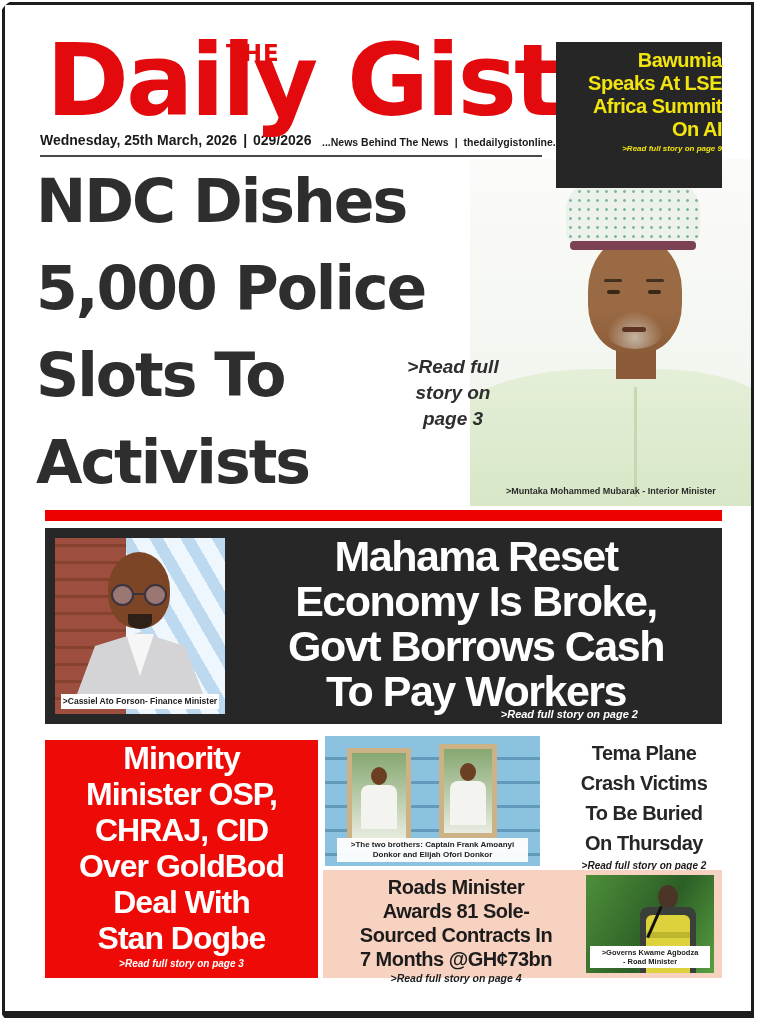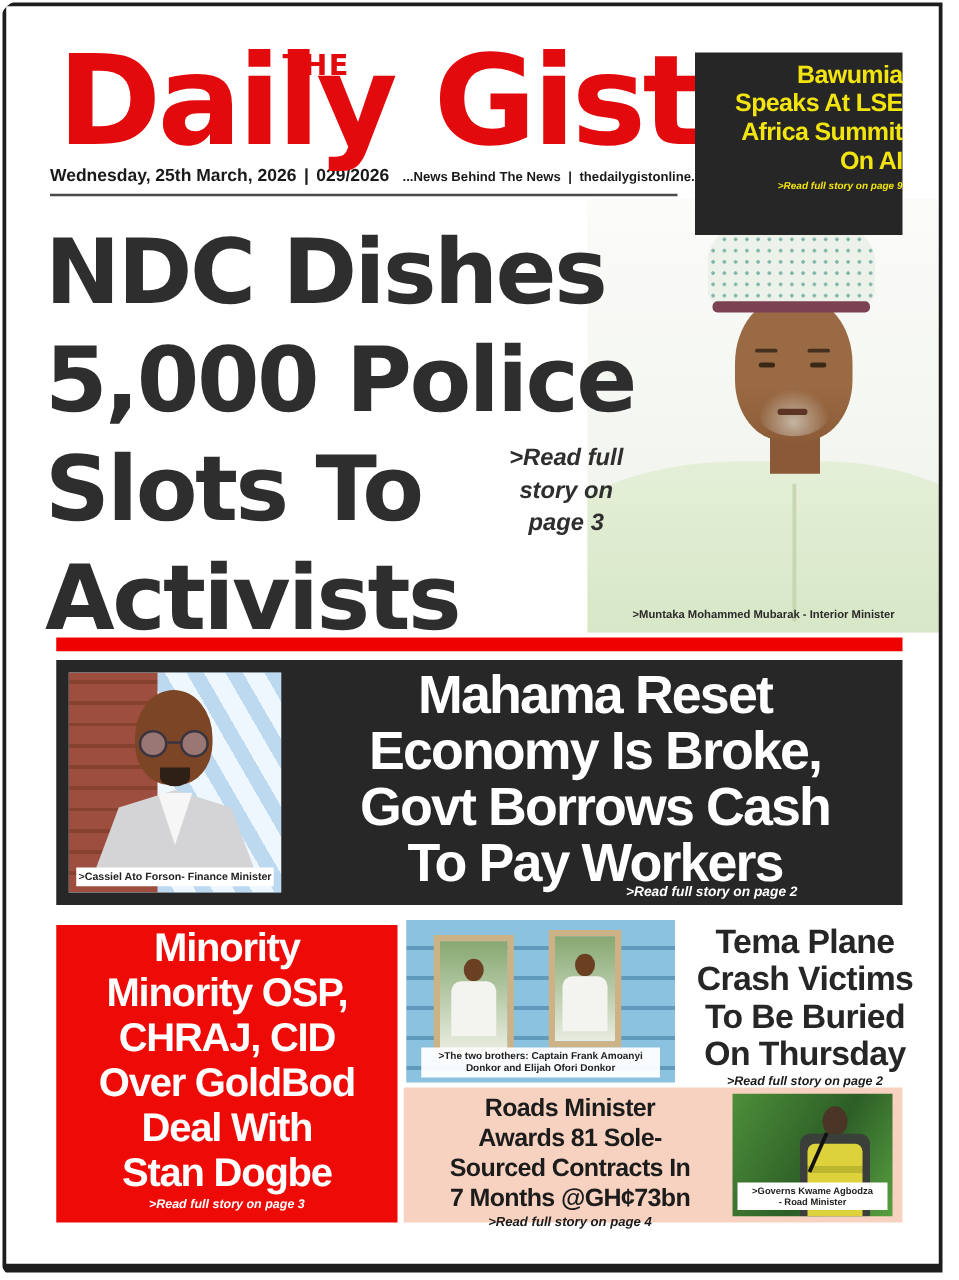--- a/index.html
+++ b/index.html
@@ -51,23 +51,22 @@
   .lp-mouth{ position:absolute; left:152px; top:168px; width:24px; height:5px; background:#5d3424; border-radius:3px; }
   .lp-beard{ position:absolute; left:136px; top:152px; width:58px; height:38px; border-radius:0 0 50% 50%;
              background:radial-gradient(ellipse at 50% 70%, rgba(205,195,180,.85), rgba(150,120,90,0) 70%); }
   .lp-neck { position:absolute; left:146px; top:188px; width:40px; height:32px; background:#8a5a38; }
   .lp-robe { position:absolute; left:-30px; top:210px; width:345px; height:150px; border-radius:45% 38% 0 0;
              background:linear-gradient(180deg,#e5efd8,#d6e6c5); }
   .lp-crease{ position:absolute; left:164px; top:228px; width:3px; height:110px; background:#c6d7b2; }
   .lead-caption { position:absolute; left:36px; bottom:10px; font-size:9px; font-weight:bold; color:#2b2b2b; }
   .lead-headline {
     position:absolute; left:36px; top:158px; z-index:2; color:#2e2e2e;
-    font-family:"DejaVu Sans", sans-serif; font-weight:bold; font-size:72px; line-height:87px; letter-spacing:-2px;
+    font-family:"DejaVu Sans", sans-serif; font-weight:bold; font-size:60px; line-height:87px; letter-spacing:-2px;
     white-space:nowrap;
-    margin-top:16px;
   }
   .lead-readmore {
     position:absolute; left:398px; top:354px; z-index:2; color:#2e2e2e; width:110px;
     font-weight:bold; font-style:italic; font-size:19px; line-height:26px; text-align:center;
   }
   .red-bar { position:absolute; left:45px; top:510px; width:677px; height:11px; background:#ef0101; }
 
   
   .economy-box { position:absolute; left:45px; top:528px; width:677px; height:196px; background:#272727; }
   .economy-photo { position:absolute; left:10px; top:10px; width:170px; height:176px; background:#c3def2; overflow:hidden; }
@@ -101,21 +100,21 @@
              background:repeating-linear-gradient(180deg, rgba(20,80,120,0) 0 21px, rgba(20,80,120,.35) 21px 24px); }
   .bp-frame { position:absolute; border:5px solid #cdb285; background:linear-gradient(180deg,#86a871,#e8ecdf); }
   .bp-f1 { left:22px; top:12px; width:64px; height:96px; }
   .bp-f2 { left:114px; top:8px; width:58px; height:94px; }
   .bp-head { position:absolute; left:50%; margin-left:-8px; top:14px; width:16px; height:18px; border-radius:50%; background:#6b3f22; }
   .bp-shirt{ position:absolute; left:50%; margin-left:-18px; top:32px; width:36px; height:44px; border-radius:8px 8px 0 0; background:#f3f3ef; }
   .brothers-caption { position:absolute; left:12px; right:12px; bottom:4px; background:rgba(255,255,255,.95);
              text-align:center; font-size:8px; line-height:10px; font-weight:bold; color:#222; padding:2px 0; }
 
   .tema-story { position:absolute; left:543px; top:738px; width:202px; text-align:center; }
-  .tema-line { color:#262626; font-weight:bold; font-size:27px; line-height:30px; letter-spacing:-0.5px; }
+  .tema-line { color:#262626; font-weight:bold; font-size:20px; line-height:30px; letter-spacing:-0.5px; }
   .tema-readmore { color:#1a1a1a; font-weight:bold; font-style:italic; font-size:10px; margin-top:2px; }
 
   .roads-box { position:absolute; left:323px; top:870px; width:399px; height:108px; background:#f8d2c0; }
   .roads-headline { position:absolute; left:4px; top:5px; width:258px; text-align:center; }
   .roads-line { color:#1c1c1c; font-weight:bold; font-size:20px; line-height:24px; letter-spacing:-0.5px; }
   .roads-readmore { color:#1c1c1c; font-weight:bold; font-style:italic; font-size:10.5px; margin-top:1px; }
   .roads-photo { position:absolute; right:8px; top:5px; width:128px; height:98px; overflow:hidden;
              background:linear-gradient(120deg,#4e8f3a,#2c5e26 55%,#58a040); }
   .rp-head { position:absolute; right:36px; top:10px; width:20px; height:24px; border-radius:50%; background:#4a3526; }
   .rp-body { position:absolute; right:18px; top:32px; width:56px; height:66px; border-radius:8px 8px 0 0; background:#3a3f3a; }
@@ -196,21 +195,21 @@
       <div>Mahama Reset</div>
       <div>Economy Is Broke,</div>
       <div>Govt Borrows Cash</div>
       <div>To Pay Workers</div>
     </div>
     <div class="economy-readmore">&gt;Read full story on page 2</div>
   </div>
 
   <div class="minority-box">
     <div class="minority-line">Minority</div>
-    <div class="minority-line">Minority OSP,</div>
+    <div class="minority-line">Minister OSP,</div>
     <div class="minority-line">CHRAJ, CID</div>
     <div class="minority-line">Over GoldBod</div>
     <div class="minority-line">Deal With</div>
     <div class="minority-line">Stan Dogbe</div>
     <div class="minority-readmore">&gt;Read full story on page 3</div>
   </div>
 
   <div class="brothers-photo">
     <div class="bp-planks"></div>
     <div class="bp-frame bp-f1">

